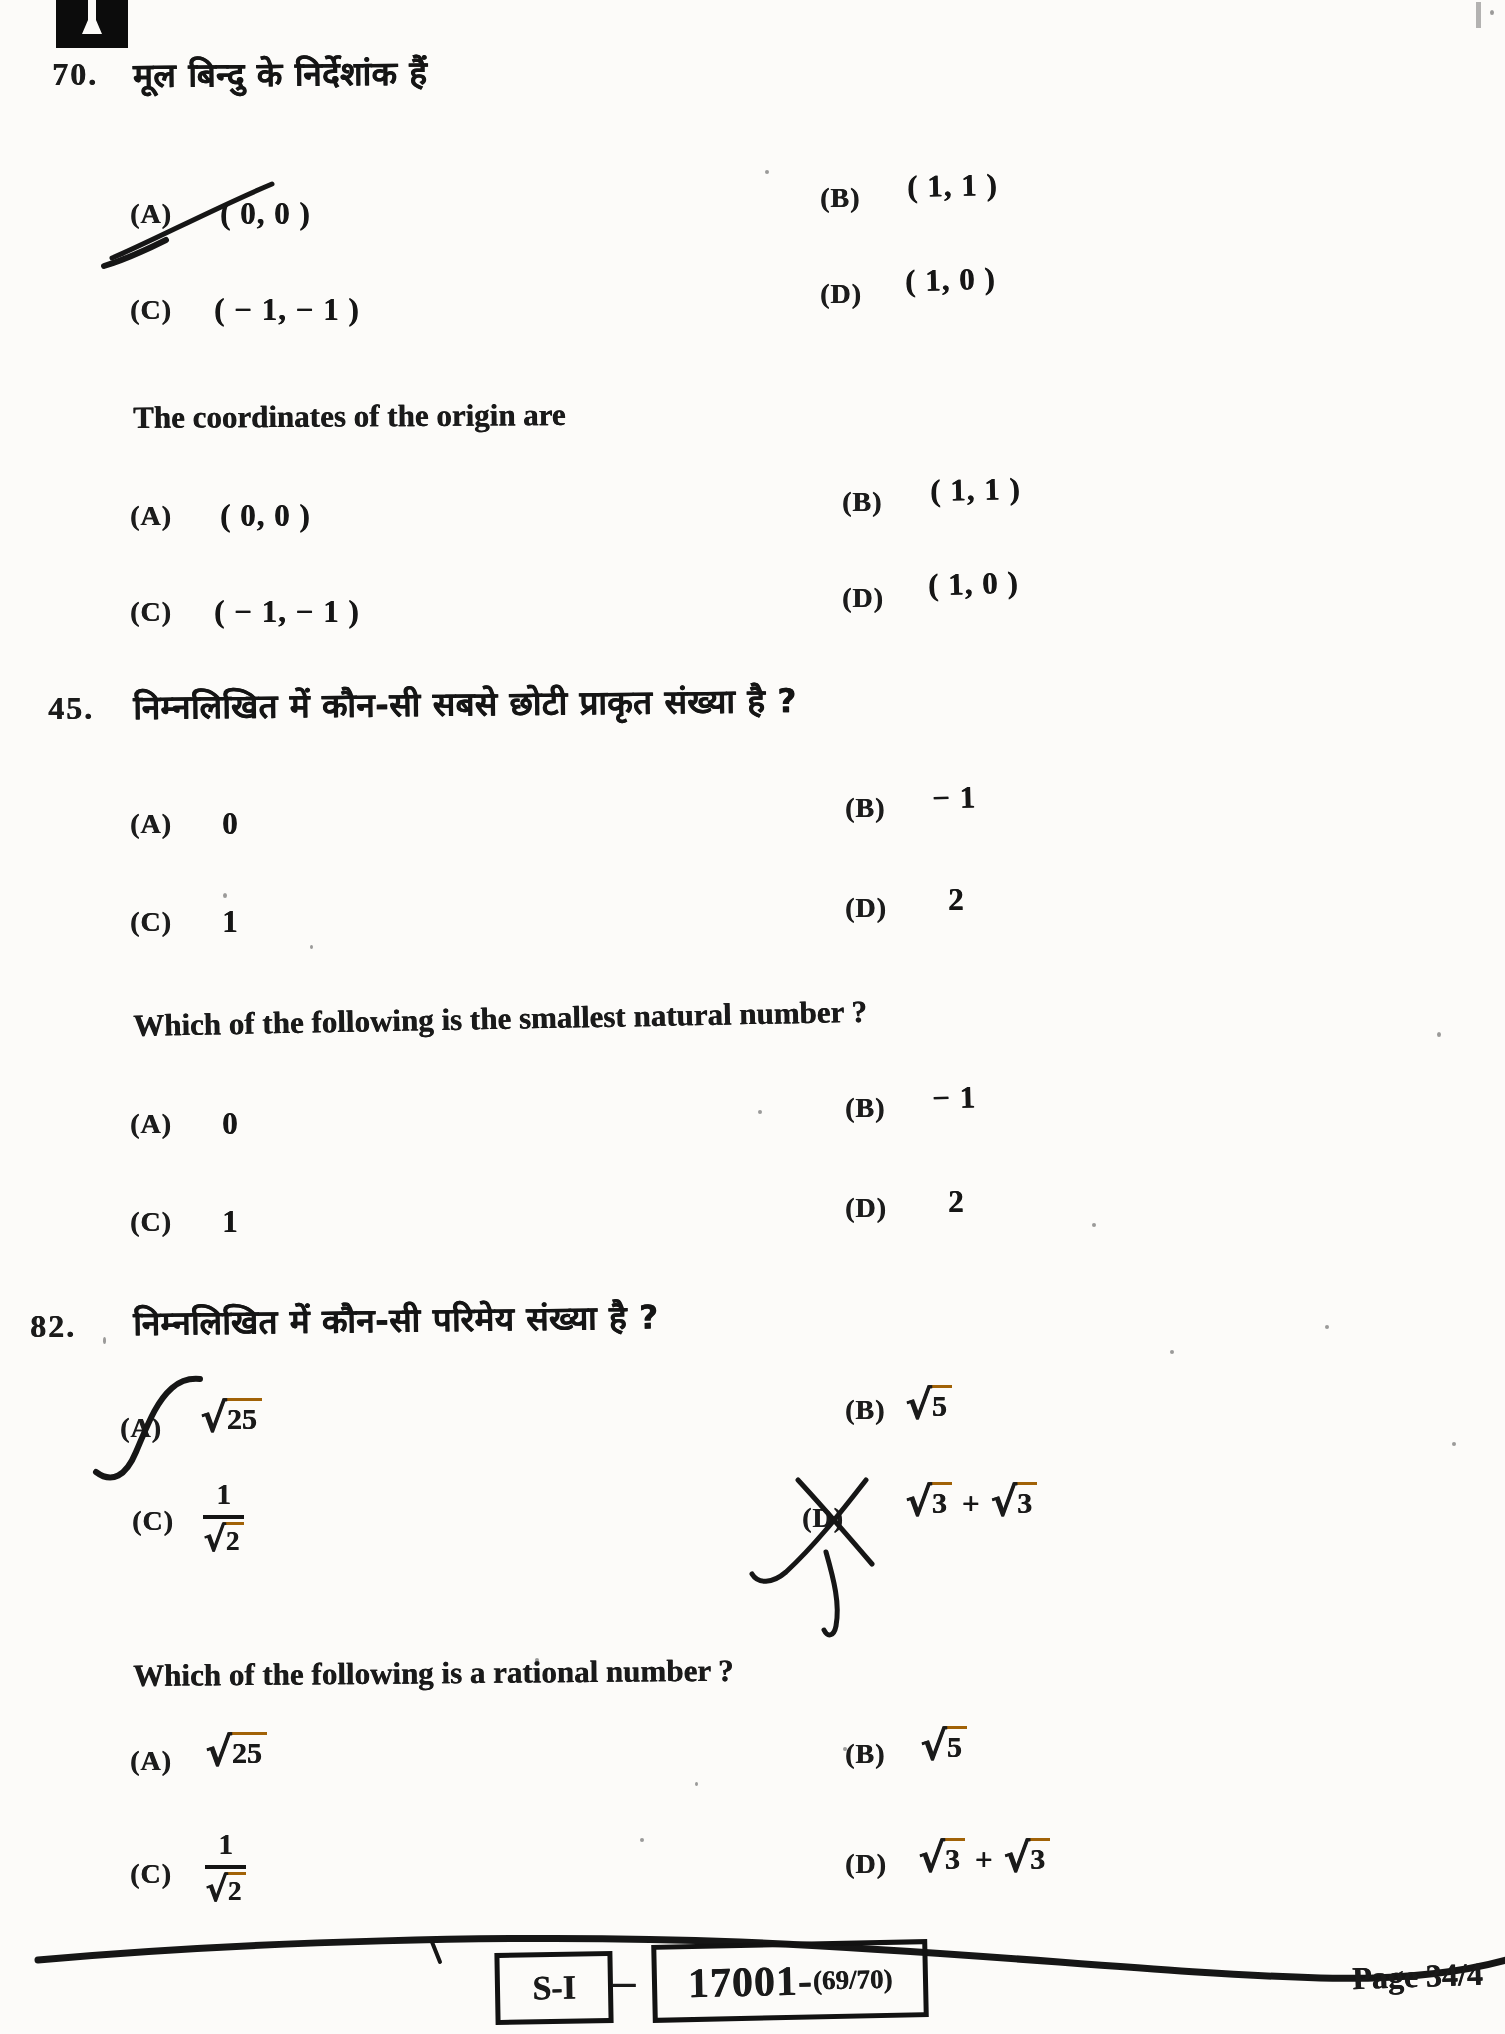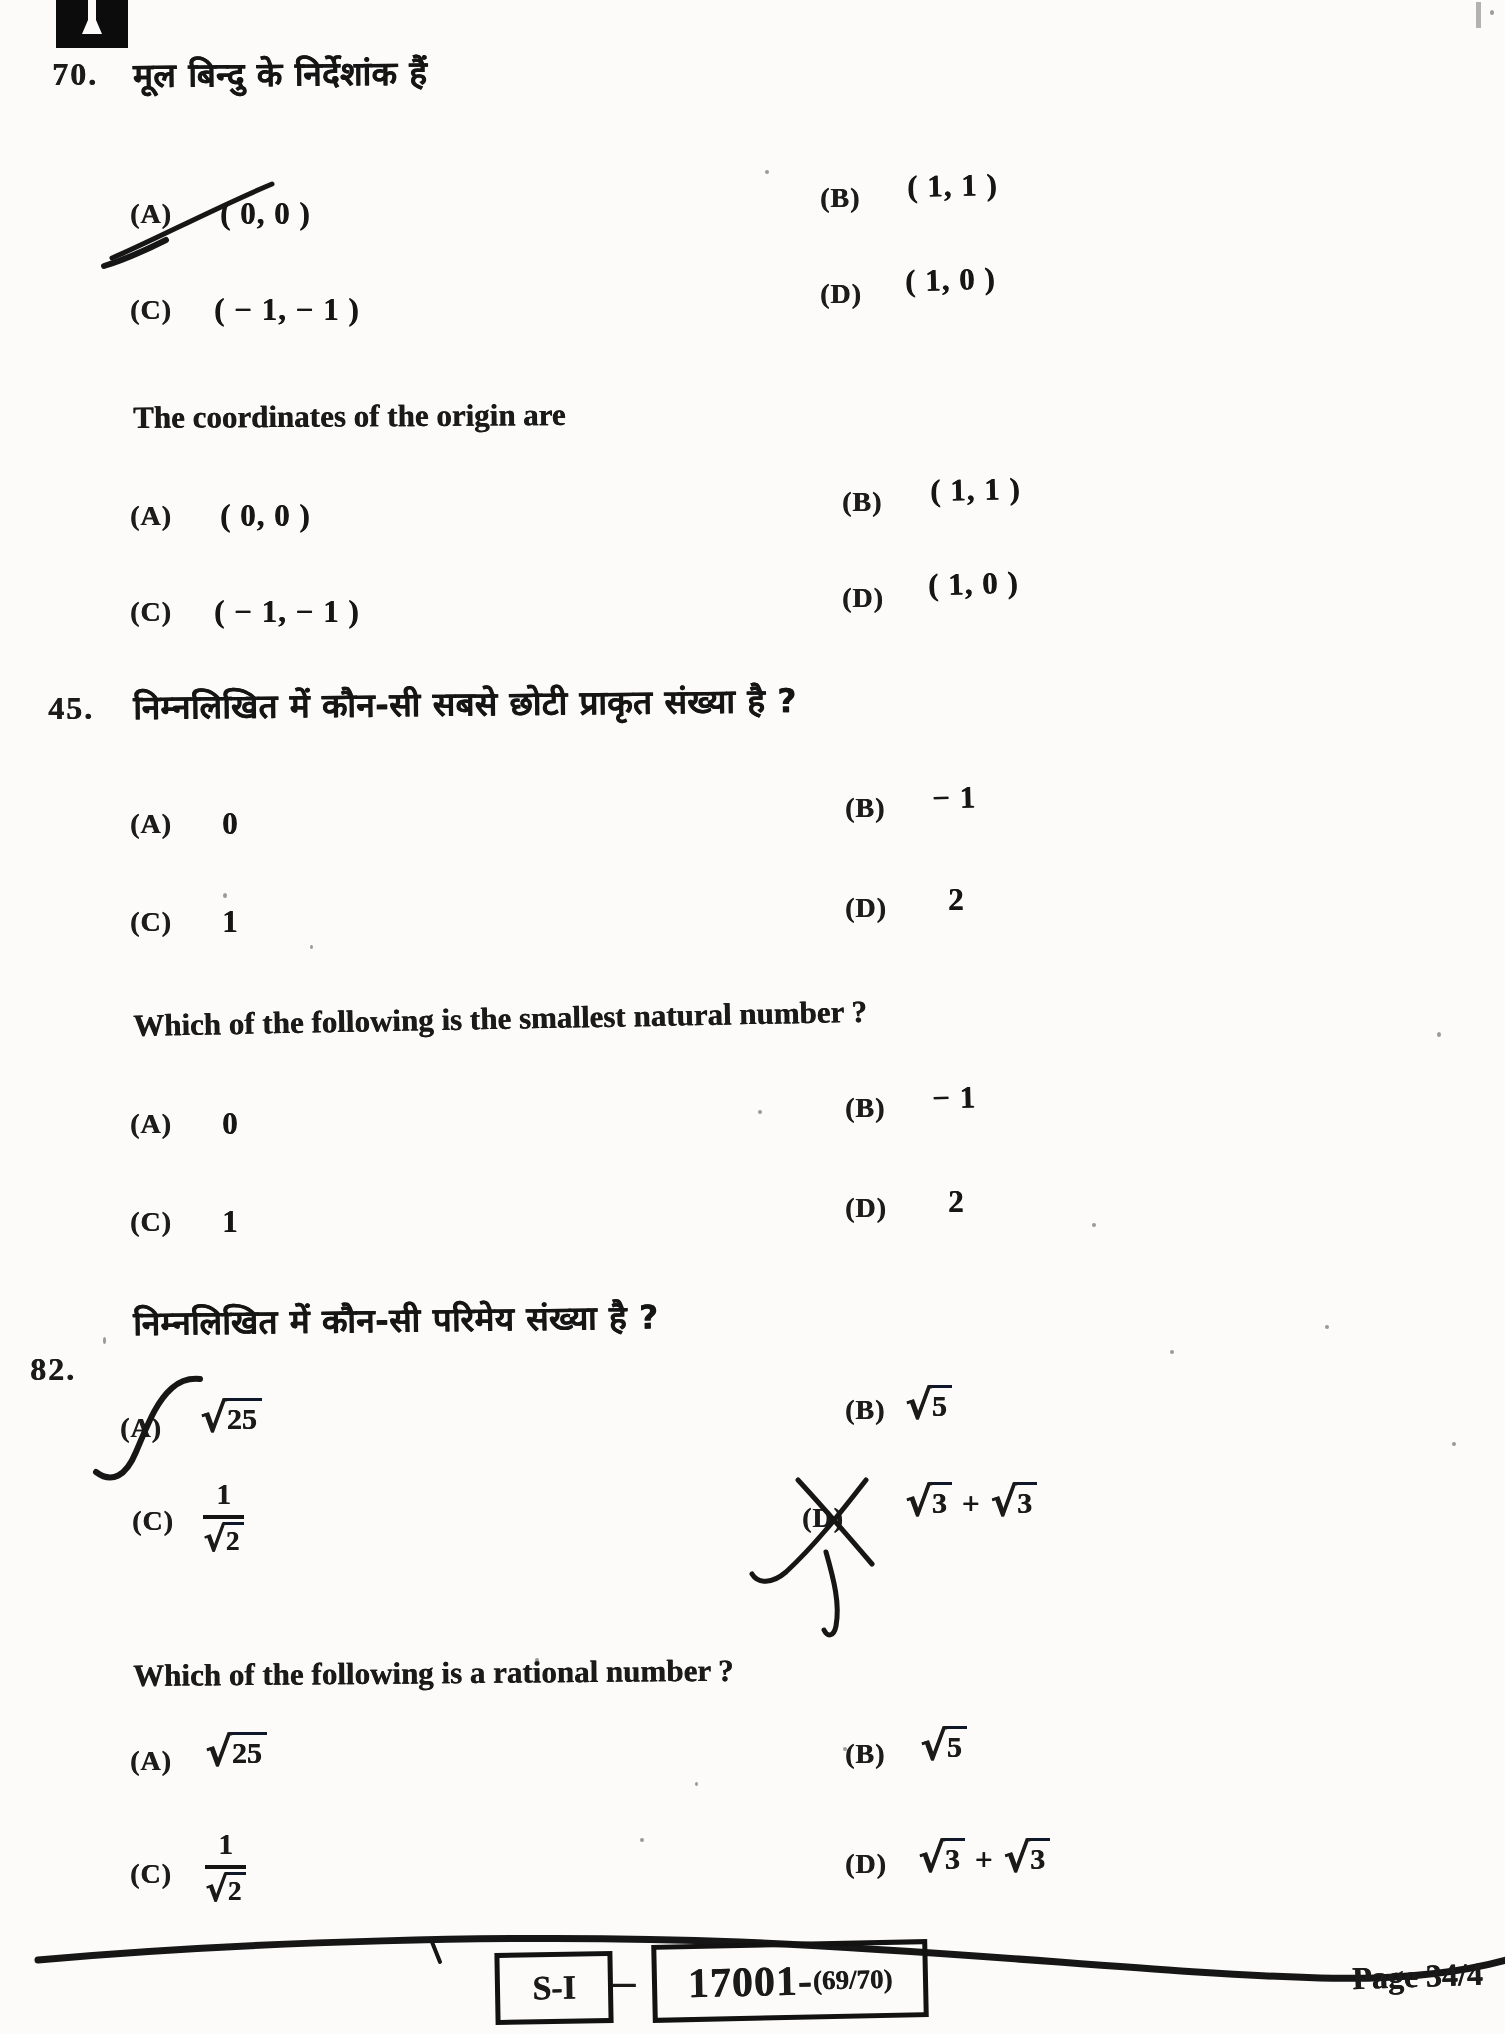--- a/index.html
+++ b/index.html
@@ -11,21 +11,21 @@
   .abs{position:absolute;white-space:nowrap;}
   .qn{font:700 32px "Liberation Serif",serif;letter-spacing:2px;color:#1b1b1b;}
   .hi{font:600 33px "DejaVu Sans",sans-serif;color:#151515;letter-spacing:.5px;}
   .en{font:700 31px "Liberation Serif",serif;color:#1a1a1a;}
   .lbl{font:700 28px "Liberation Serif",serif;color:#1c1c1c;letter-spacing:1px;}
   .val{font:700 31px "Liberation Serif",serif;color:#161616;letter-spacing:1px;}
   .ink{text-shadow:.5px 0 0 currentColor;}
   
   .sqrt{display:inline-flex;align-items:flex-start;}
   .sq-sign{font:700 40px "DejaVu Sans",sans-serif;line-height:.9;transform:translateY(2px);}
-  .sq-arg{border-top:3px solid #0f172a;font:700 30px "Liberation Serif",serif;
+  .sq-arg{border-top:3px solid #a16207;font:700 30px "Liberation Serif",serif;
           line-height:1.15;padding:1px 5px 0 3px;margin-left:-3px;text-align:right;}
   
   .frac{display:inline-flex;flex-direction:column;align-items:center;line-height:1;}
   .frac .num{font:700 29px "Liberation Serif",serif;padding:0 6px 4px 6px;}
   .frac .bar{align-self:stretch;border-top:4px solid #141414;height:0;}
   .frac .den{padding-top:3px;}
   .frac .sq-sign{font-size:34px;}
   .frac .sq-arg{font-size:27px;}
   
   .corner-box{position:absolute;left:56px;top:0;width:72px;height:48px;background:#0c0c0c;}
@@ -86,21 +86,21 @@
 
   <div class="abs lbl ink" style="left:130px;top:1108px;">(A)</div>
   <div class="abs val ink" style="left:222px;top:1106px;">0</div>
   <div class="abs lbl ink" style="left:845px;top:1092px;">(B)</div>
   <div class="abs val ink" style="left:932px;top:1080px;transform:rotate(-1.4deg);">− 1</div>
   <div class="abs lbl ink" style="left:130px;top:1206px;">(C)</div>
   <div class="abs val ink" style="left:222px;top:1204px;">1</div>
   <div class="abs lbl ink" style="left:845px;top:1192px;">(D)</div>
   <div class="abs val ink" style="left:948px;top:1184px;">2</div>
 
-  <div class="abs qn ink" style="left:30px;top:1308px;margin-top:43px;">82.</div>
+  <div class="abs qn ink" style="left:30px;top:1308px;">82.</div>
   <div class="abs hi ink" style="left:133px;top:1300px;transform:rotate(-0.7deg);transform-origin:left center;">निम्नलिखित में कौन-सी परिमेय संख्या है ?</div>
 
   <div class="abs lbl ink" style="left:120px;top:1412px;">(A)</div>
   <div class="abs ink" style="left:200px;top:1398px;">
     <span class="sqrt">
         <span class="sq-sign">√</span>
         <span class="sq-arg">25</span>
       </span>
   </div>
   <div class="abs lbl ink" style="left:845px;top:1394px;">(B)</div>

